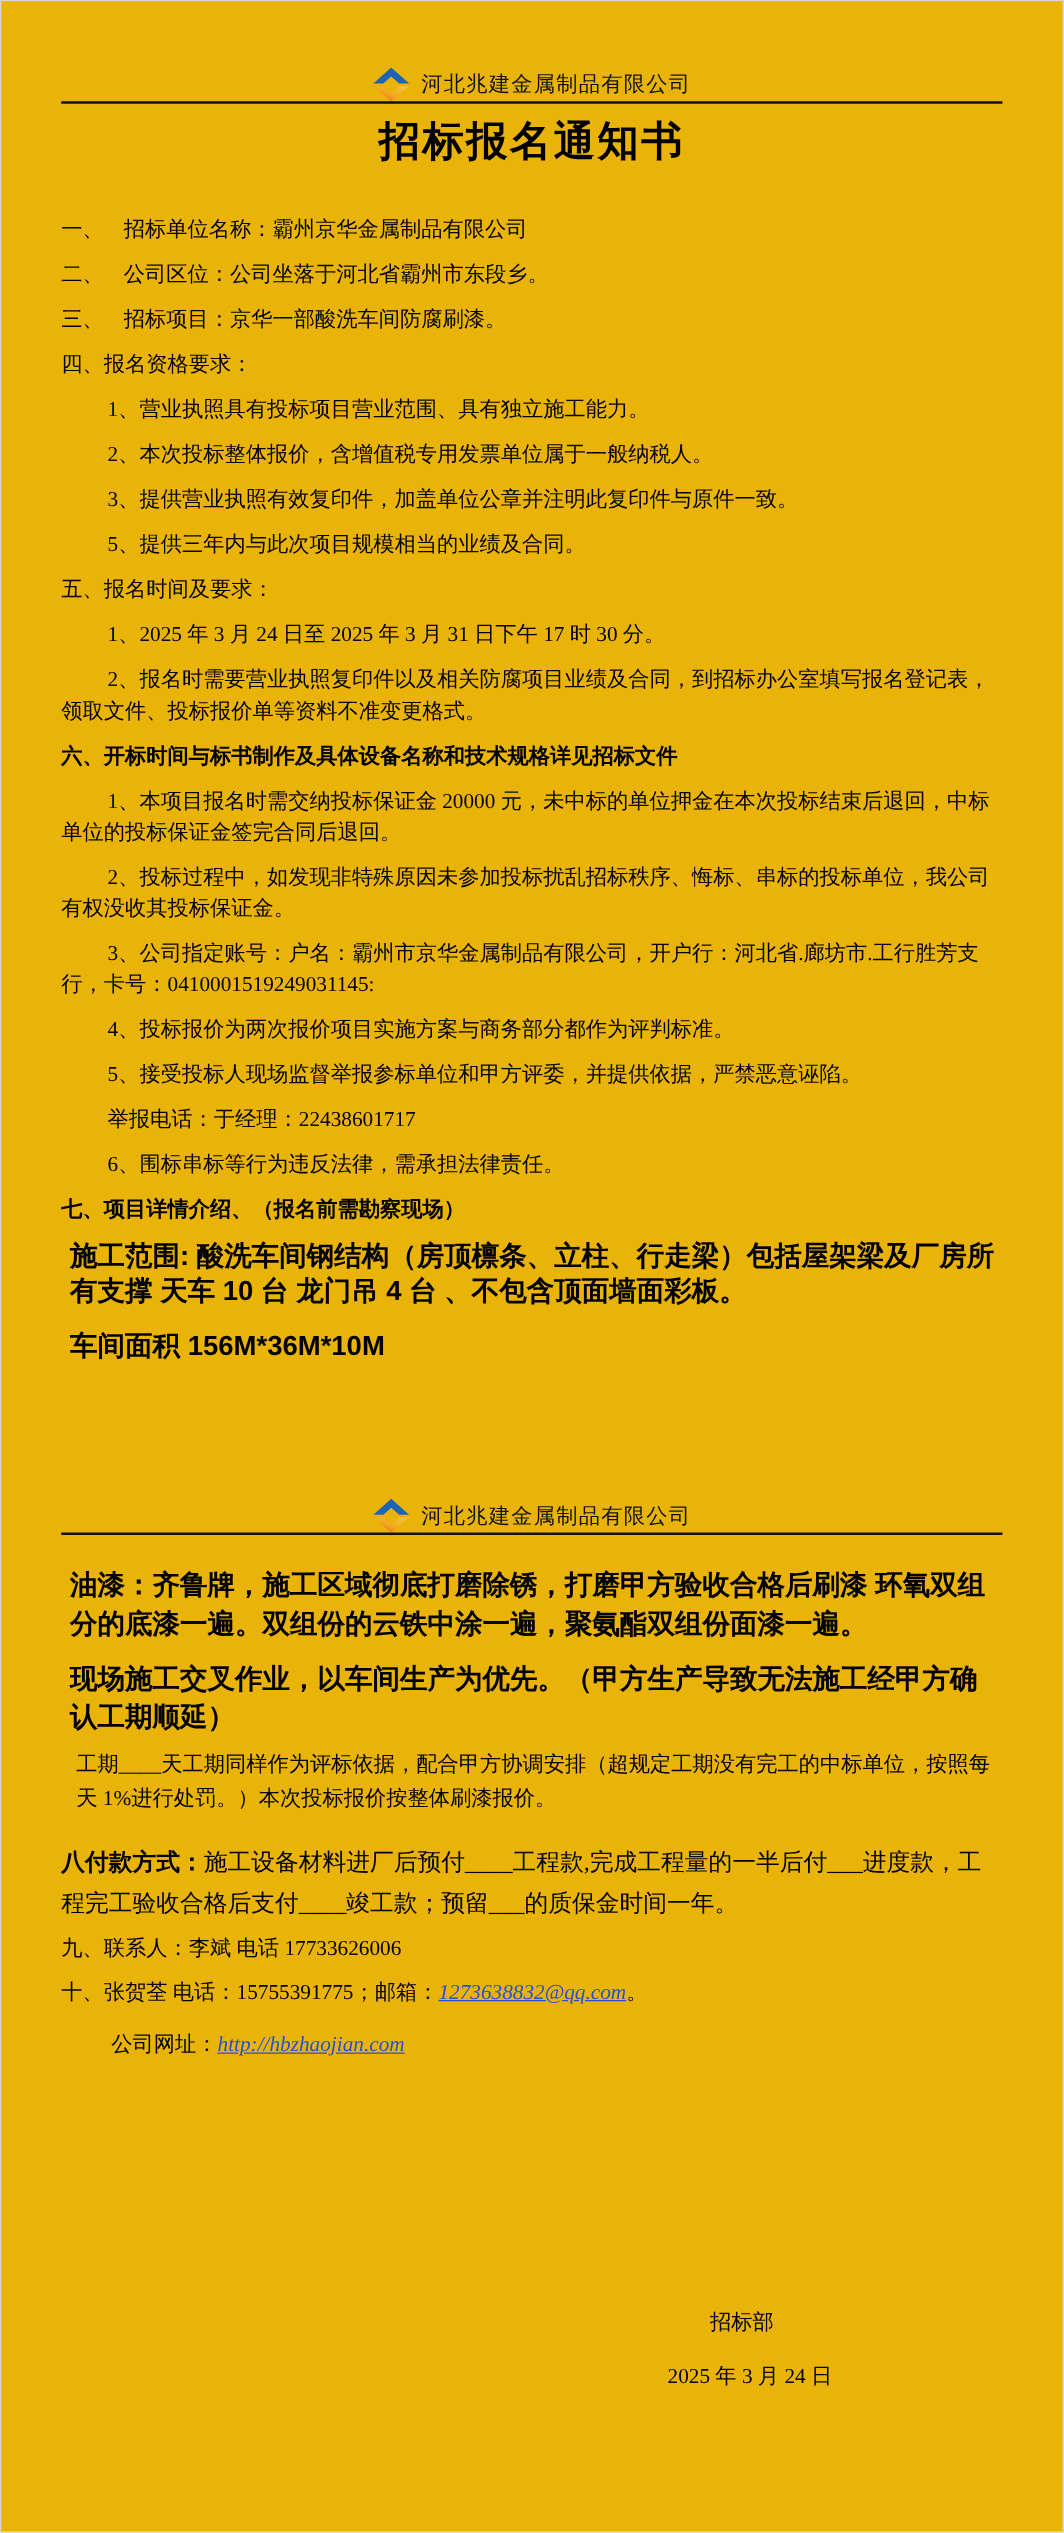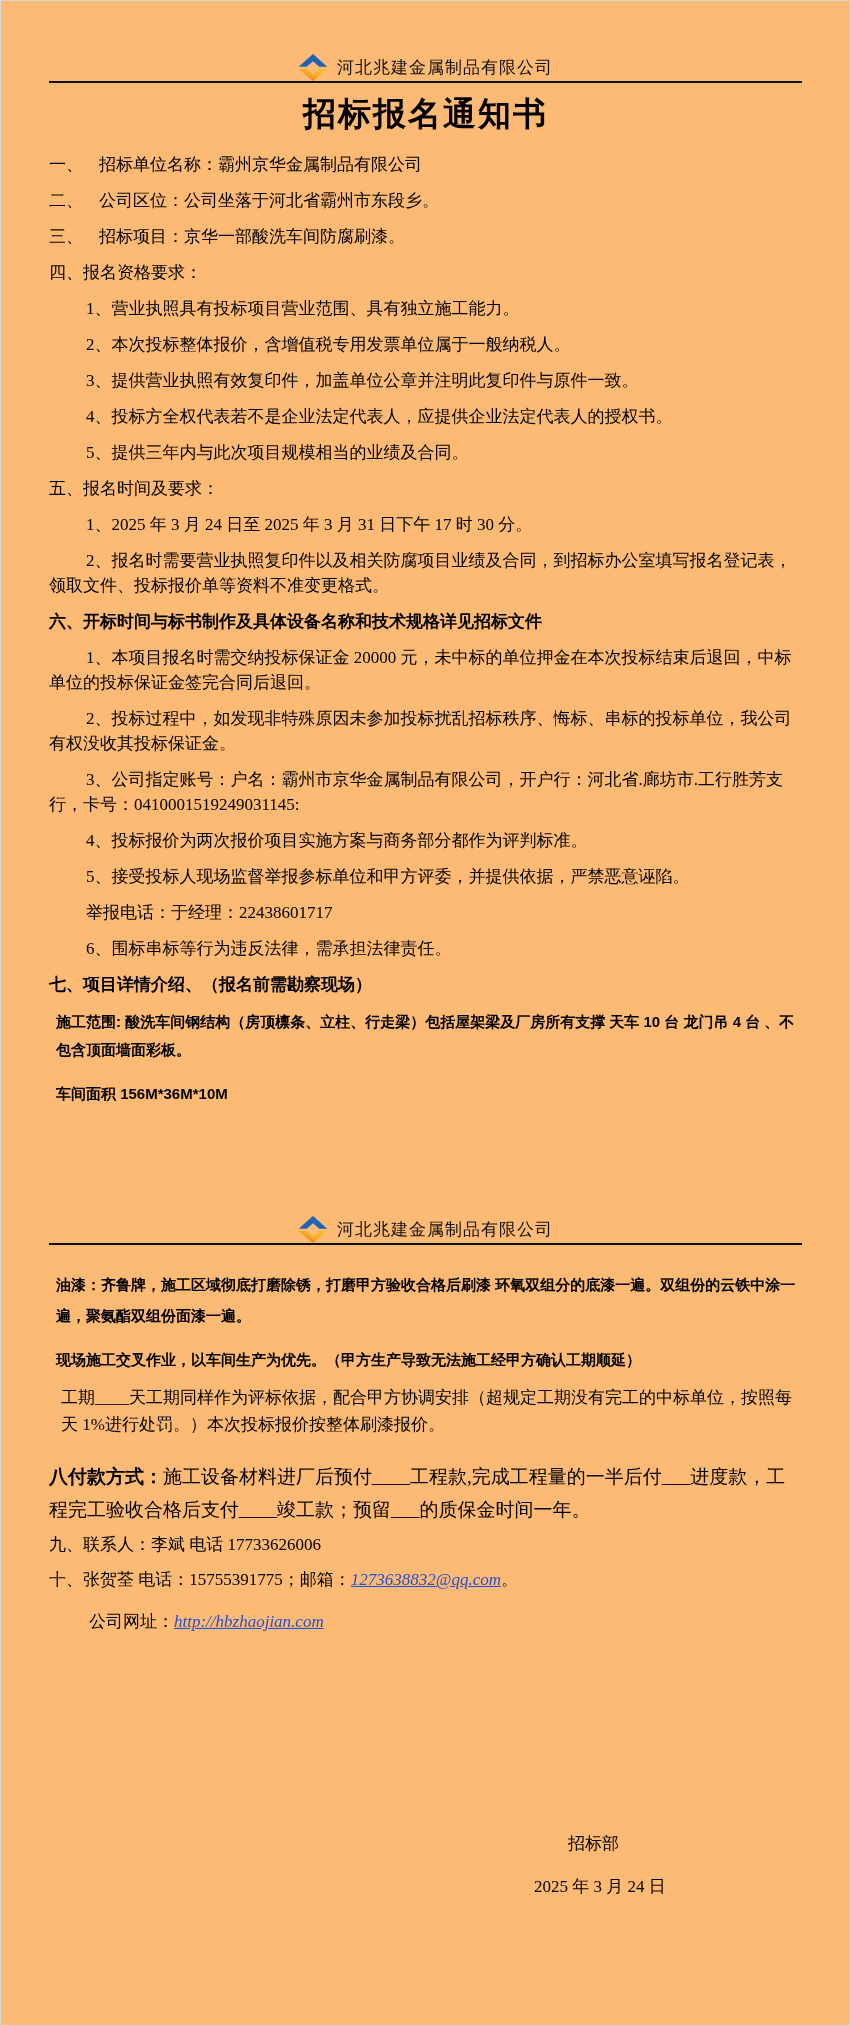--- a/index.html
+++ b/index.html
@@ -1,40 +1,40 @@
 <!DOCTYPE html>
 <html><head>
 <meta charset="utf-8">
 <style>
   * { margin:0; padding:0; box-sizing:border-box; }
   html,body { background:#ffffff; }
   .page {
-    width:851px; height:2026px; background:#fdba74;
+    width:851px; height:2026px; background:#eab308;
     border:1px solid #d6d6d6;
     font-family:"Liberation Serif","DejaVu Serif",serif;
     color:#000; overflow:hidden;
   }
   .inner { padding:54px 48px 0 48px; }
 
   .brand { display:flex; justify-content:center; align-items:center; gap:9px; height:24px; }
   .brand .company { font-size:17px; letter-spacing:1px; color:#111; }
   .logo { display:inline-flex; align-items:center; }
   .rule { border-top:2px solid #111; margin-top:2px; }
 
   .title { font-size:33px; font-weight:bold; text-align:center; line-height:46px; margin-top:8px; letter-spacing:2px; }
 
   p { font-size:17px; line-height:25px; margin:0 0 11px 0; }
-  .first-item { margin-top:15px; }
+  .first-item { margin-top:34px; }
   .num { margin-right:16px; }
   .sub { text-indent:37px; }
   .bold { font-weight:bold; }
 
   .hei {
     font-family:"Liberation Sans","DejaVu Sans",sans-serif;
-    font-weight:600; font-size:15px; line-height:28px;
+    font-weight:600; font-size:22px; line-height:28px;
     margin:0 0 16px 7px;
   }
   .area { margin-bottom:0; }
 
   .spacer1 { height:109px; }
 
   .paint { margin:24px 0 0 7px; line-height:31px; }
   .site  { margin:13px 0 0 7px; line-height:31px; }
   .duration { margin:9px 0 0 12px; line-height:27px; }
   .payment { margin:22px 0 0 0; font-size:19px; line-height:33px;font-family:Liberation Serif, serif; }
@@ -74,21 +74,20 @@
     <h1 class="title">招标报名通知书</h1>
 
     <p class="first-item"><span class="num">一、</span><span>招标单位名称：霸州京华金属制品有限公司</span></p>
     <p><span class="num">二、</span><span>公司区位：公司坐落于河北省霸州市东段乡。</span></p>
     <p><span class="num">三、</span><span>招标项目：京华一部酸洗车间防腐刷漆。</span></p>
 
     <p>四、报名资格要求：</p>
     <p class="sub">1、营业执照具有投标项目营业范围、具有独立施工能力。</p>
     <p class="sub">2、本次投标整体报价，含增值税专用发票单位属于一般纳税人。</p>
     <p class="sub">3、提供营业执照有效复印件，加盖单位公章并注明此复印件与原件一致。</p>
-    <p class="sub">4、投标方全权代表若不是企业法定代表人，应提供企业法定代表人的授权书。</p>
     <p class="sub">5、提供三年内与此次项目规模相当的业绩及合同。</p>
 
     <p>五、报名时间及要求：</p>
     <p class="sub">1、2025 年 3 月 24 日至 2025 年 3 月 31 日下午 17 时 30 分。</p>
     <p class="sub">2、报名时需要营业执照复印件以及相关防腐项目业绩及合同，到招标办公室填写报名登记表，领取文件、投标报价单等资料不准变更格式。</p>
 
     <p class="bold">六、开标时间与标书制作及具体设备名称和技术规格详见招标文件</p>
     <p class="sub">1、本项目报名时需交纳投标保证金 20000 元，未中标的单位押金在本次投标结束后退回，中标单位的投标保证金签完合同后退回。</p>
     <p class="sub">2、投标过程中，如发现非特殊原因未参加投标扰乱招标秩序、悔标、串标的投标单位，我公司有权没收其投标保证金。</p>
     <p class="sub">3、公司指定账号：户名：霸州市京华金属制品有限公司，开户行：河北省.廊坊市.工行胜芳支行，卡号：0410001519249031145:</p>

